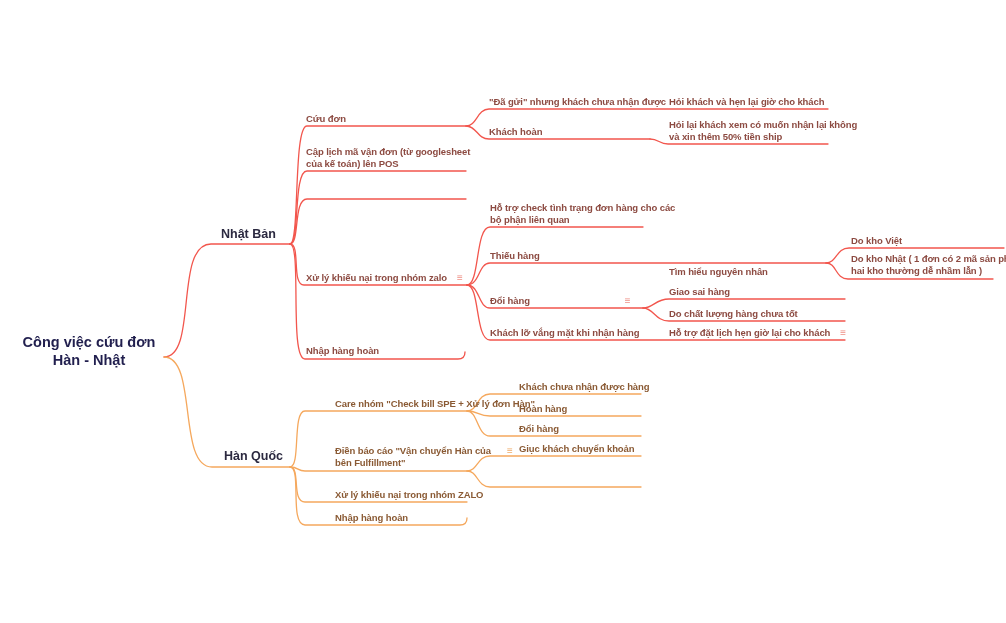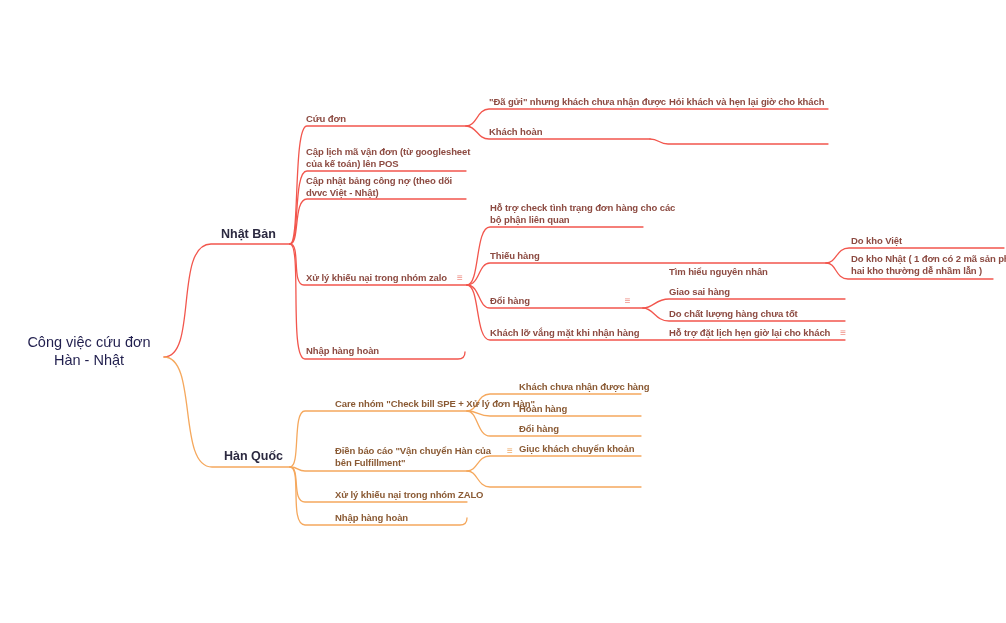--- a/index.html
+++ b/index.html
@@ -13,21 +13,21 @@
     color:#8c4a41;letter-spacing:-0.1px;white-space:nowrap;
   }
   .wrap{white-space:normal;}
   .kr{color:#8a5a34;margin-left:28px;}
   .main{
     position:absolute;font-size:12.5px;font-weight:bold;color:#2b2940;
     white-space:nowrap;letter-spacing:0;
   }
   .root{
     position:absolute;left:14px;top:333px;width:150px;text-align:center;
-    font-size:14.5px;line-height:18px;font-weight:normal;color:#211f4e;
+    font-size:14.5px;line-height:18px;font-weight:bold;color:#211f4e;
   }
   .row{display:flex;align-items:flex-start;}
   .row .txt{display:block;}
   .notes-ic{
     display:inline-block;margin-left:10px;font-size:10px;line-height:11px;
     font-weight:bold;color:#ef9187;flex:0 0 auto;
   }
   .notes-ic.kr-ic{color:#efab69;}
 </style>
 </head>
@@ -71,32 +71,32 @@
     </g>
   </svg>
 
   <div class="root">Công việc cứu đơn Hàn - Nhật</div>
 
   <div class="main" style="left:221px;top:227px">Nhật Bản</div>
   <div class="main" style="left:224px;top:449px">Hàn Quốc</div>
 
   <div class="lbl" style="left:306px;top:113px">Cứu đơn</div>
   <div class="lbl wrap" style="left:306px;top:146px;width:172px">Cập lịch mã vận đơn (từ googlesheet của kế toán) lên POS</div>
-  <div class="lbl wrap" style="left:306px;top:175px;width:162px">Cập nhật bảng công nợ (theo dõi dvvc Việt - Nhật)</div>
 
   <div class="lbl row" style="left:306px;top:272px">
     <span class="txt">Xử lý khiếu nại trong nhóm zalo</span>
     <span class="notes-ic">≡</span>
   </div>
 
   <div class="lbl" style="left:306px;top:345px">Nhập hàng hoàn</div>
 
   <div class="lbl" style="left:489px;top:96px">"Đã gửi" nhưng khách chưa nhận được</div>
   <div class="lbl" style="left:669px;top:96px">Hỏi khách và hẹn lại giờ cho khách</div>
   <div class="lbl" style="left:489px;top:126px">Khách hoàn</div>
+  <div class="lbl wrap" style="left:669px;top:119px;width:198px">Hỏi lại khách xem có muốn nhận lại không và xin thêm 50% tiền ship</div>
 
   <div class="lbl wrap" style="left:490px;top:202px;width:188px">Hỗ trợ check tình trạng đơn hàng cho các bộ phận liên quan</div>
   <div class="lbl" style="left:490px;top:250px">Thiếu hàng</div>
   <div class="lbl" style="left:669px;top:266px">Tìm hiểu nguyên nhân</div>
   <div class="lbl" style="left:851px;top:235px">Do kho Việt</div>
   <div class="lbl wrap" style="left:851px;top:253px;width:182px">Do kho Nhật ( 1 đơn có 2 mã sản phẩm ở hai kho thường dễ nhầm lẫn )</div>
 
   <div class="lbl row" style="left:490px;top:295px">
     <span class="txt">Đổi hàng</span>
     <span class="notes-ic" style="margin-left:95px">≡</span>

